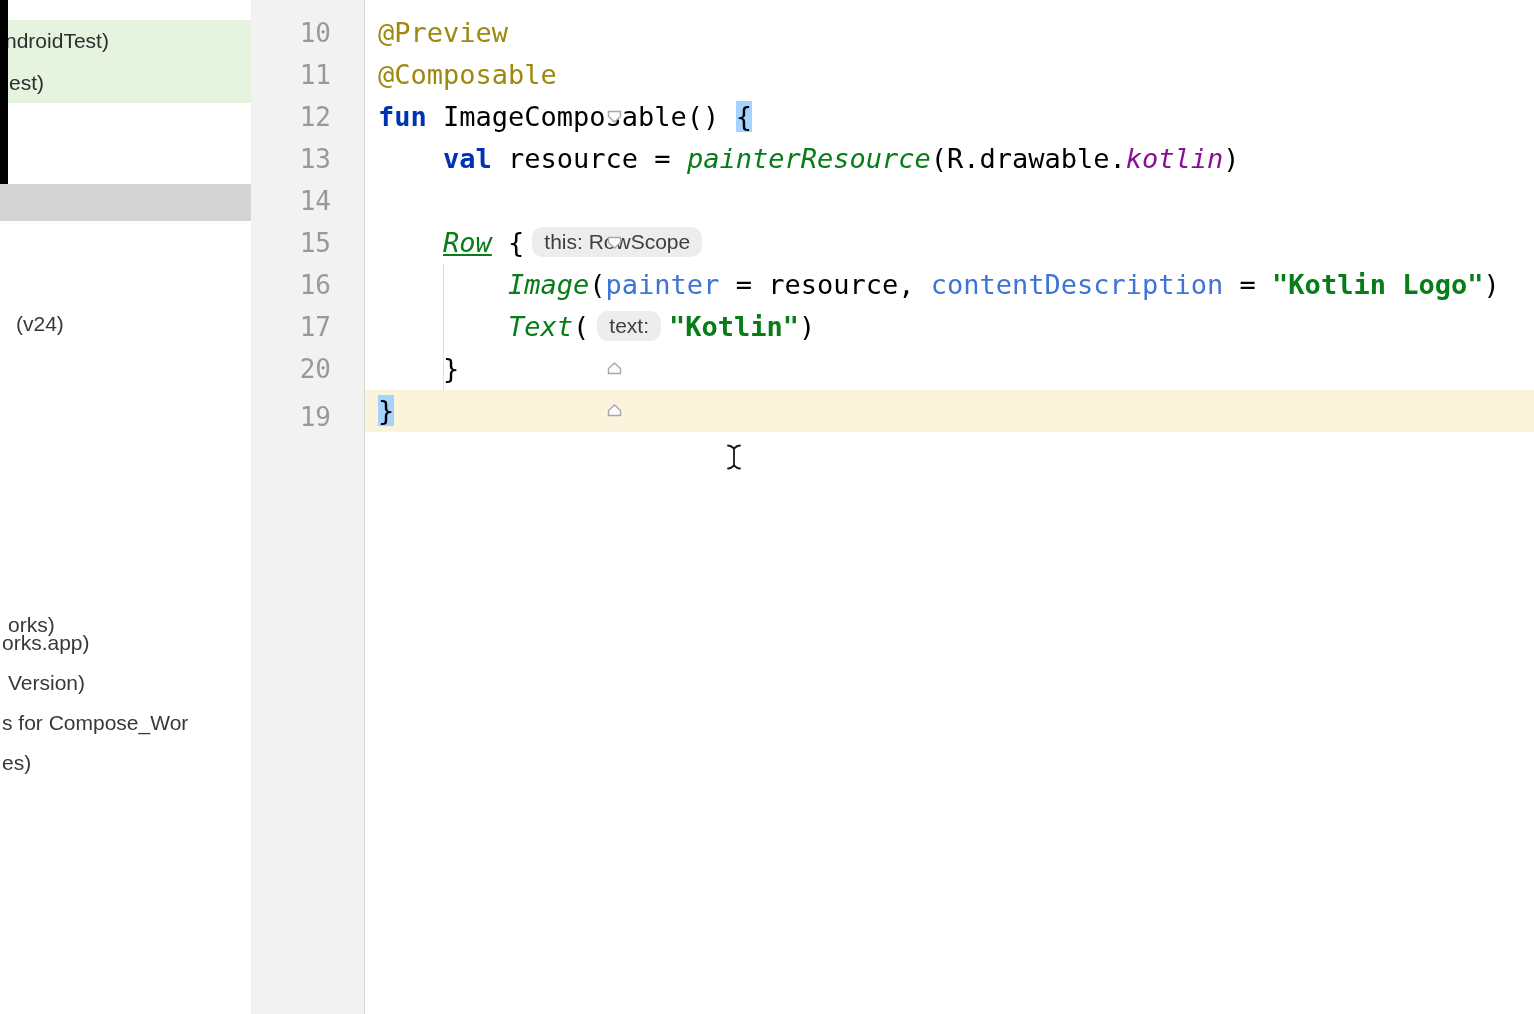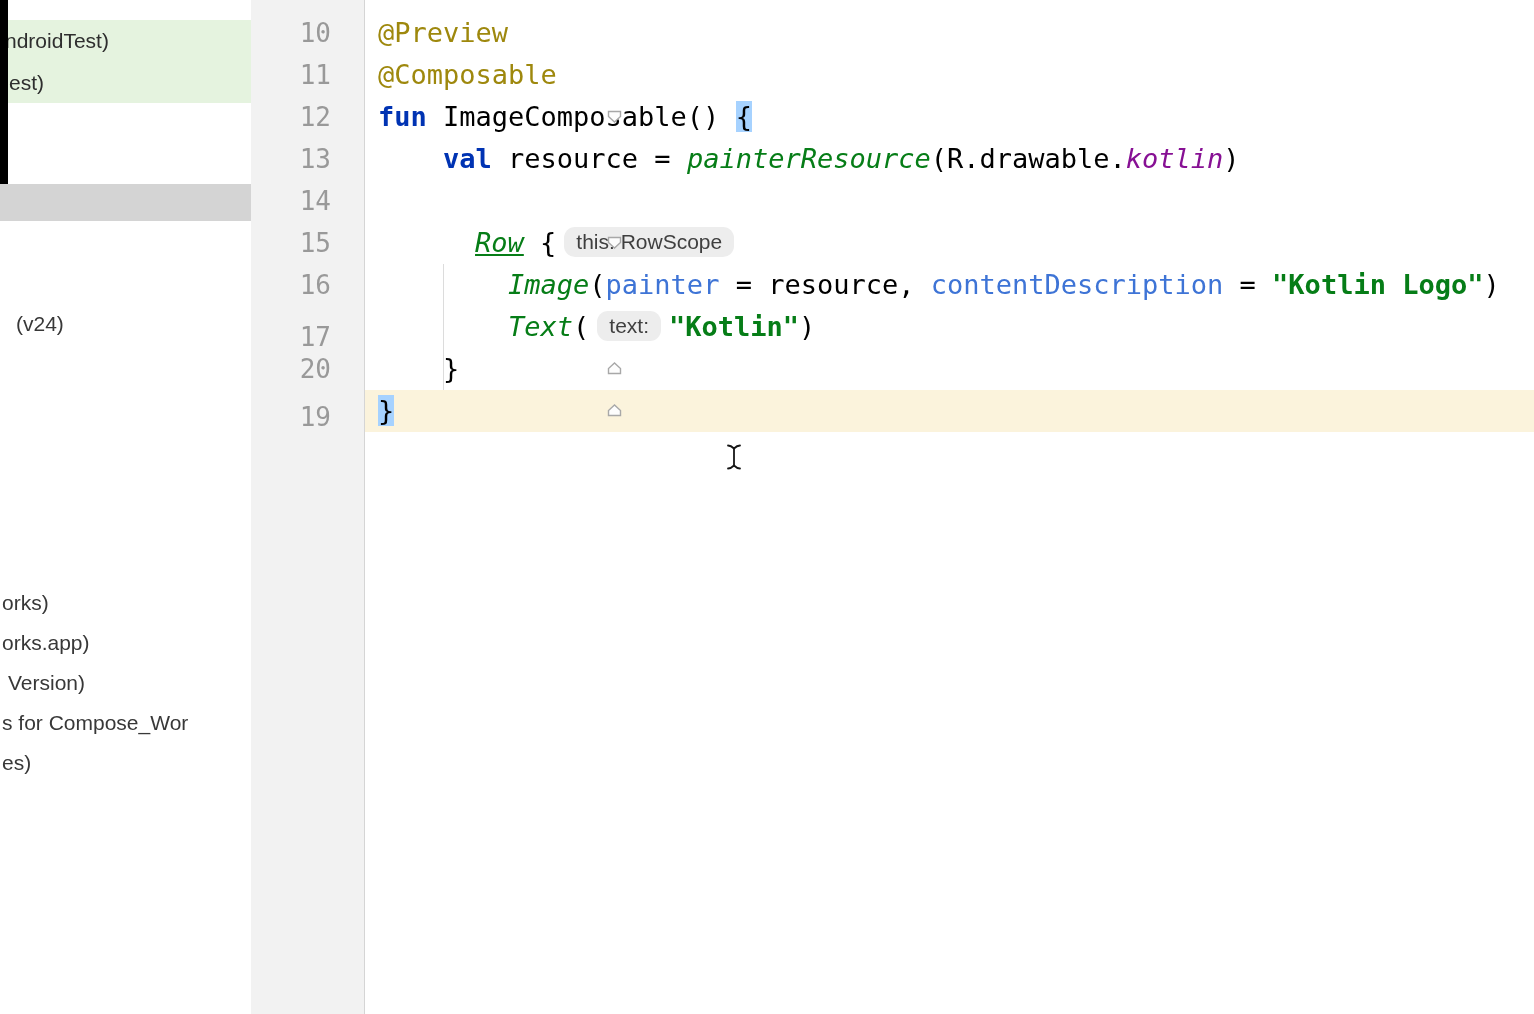--- a/index.html
+++ b/index.html
@@ -27,58 +27,58 @@
   #editor{position:absolute;left:365px;top:0;width:1169px;height:984px;background:#ffffff;}
   .caret-row{position:absolute;left:0;top:390px;width:1169px;height:42px;background:#fbf3dc;}
   .code-line{position:absolute;left:0;width:1169px;height:42px;line-height:42px;padding-left:13px;
              white-space:pre;font-size:27px;color:#000;}
   .indent-guide{position:absolute;left:78px;top:264px;width:1px;height:126px;background:#dcdcdc;}
 
   .tk-ann{color:#9e880d;}
   .tk-kw{color:#0033b3;font-weight:bold;}
   .tk-pl{color:#000000;}
   .tk-fn{color:#067d17;font-style:italic;}
-  .tk-fnu{color:#067d17;font-style:italic;text-decoration:underline;margin-left:32px;}
+  .tk-fnu{color:#067d17;font-style:italic;text-decoration:underline;}
   .tk-arg{color:#3e74d6;}
   .tk-str{color:#067d17;font-weight:bold;}
   .tk-prop{color:#871094;font-style:italic;}
   .tk-sel{background:#a6d2ff;color:#000;}
   .chip{display:inline-block;background:#ededed;color:#3f3f3f;border-radius:11px;
         font-family:"Liberation Sans",sans-serif;font-size:21px;font-style:normal;font-weight:normal;
         line-height:30px;padding:0 12px;margin:0 8px;vertical-align:3px;}
 
   .pointer{position:absolute;left:724px;top:443px;width:20px;height:28px;z-index:20;}
 </style>
 </head>
 <body>
 
 <div id="screen">
 
   <div id="project-panel">
     <div class="panel-row row-test" style="top:20px;height:42px;line-height:42px;padding-left:5px;">ndroidTest)</div>
     <div class="panel-row row-test" style="top:62px;height:41px;line-height:41px;padding-left:9px;">est)</div>
     <div class="panel-row row-gray" style="top:184px;height:37px;line-height:37px;"></div>
     <div class="panel-row" style="top:304px;height:40px;line-height:40px;padding-left:16px;">(v24)</div>
-    <div class="panel-row" style="top:583px;height:40px;line-height:40px;padding-left:2px;">orks)</div>
+    <div class="panel-row" style="top:605px;height:40px;line-height:40px;padding-left:8px;">orks)</div>
     <div class="panel-row" style="top:623px;height:40px;line-height:40px;padding-left:2px;">orks.app)</div>
     <div class="panel-row" style="top:663px;height:40px;line-height:40px;padding-left:8px;">Version)</div>
     <div class="panel-row" style="top:703px;height:40px;line-height:40px;padding-left:2px;">s for Compose_Wor</div>
     <div class="panel-row" style="top:743px;height:40px;line-height:40px;padding-left:2px;">es)</div>
     <div class="edge-strip"></div>
   </div>
 
   <div id="gutter">
     <div class="gutter-num" style="top:12px;">10</div>
     <div class="gutter-num" style="top:54px;">11</div>
     <div class="gutter-num" style="top:96px;">12</div>
     <div class="gutter-num" style="top:138px;">13</div>
     <div class="gutter-num" style="top:180px;">14</div>
     <div class="gutter-num" style="top:222px;">15</div>
     <div class="gutter-num" style="top:264px;">16</div>
-    <div class="gutter-num" style="top:316px;">17</div>
+    <div class="gutter-num" style="top:306px;">17</div>
     <div class="gutter-num" style="top:348px;">20</div>
     <div class="gutter-num" style="top:396px;">19</div>
 
     <div class="gutter-icon" style="left:305px;top:20px;font-family:'DejaVu Sans',sans-serif;
          font-size:26px;line-height:26px;color:#777;">⚙</div>
 
     <svg class="gutter-icon" style="left:306px;top:104px;" viewBox="0 0 26 26">
       <rect x="3.5" y="2.5" width="13" height="20" rx="2.5" fill="#ffffff" stroke="#818181" stroke-width="2"></rect>
       <polygon points="12,10 25,17 12,24" fill="#59a869"></polygon>
     </svg>

